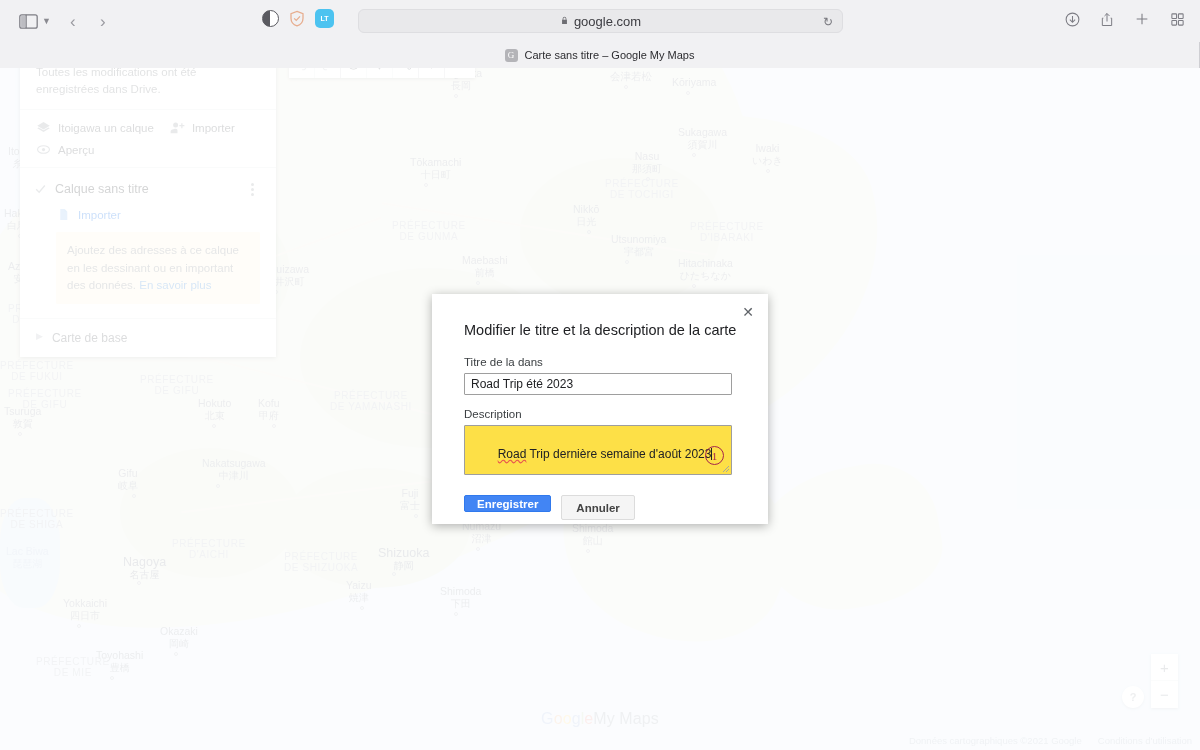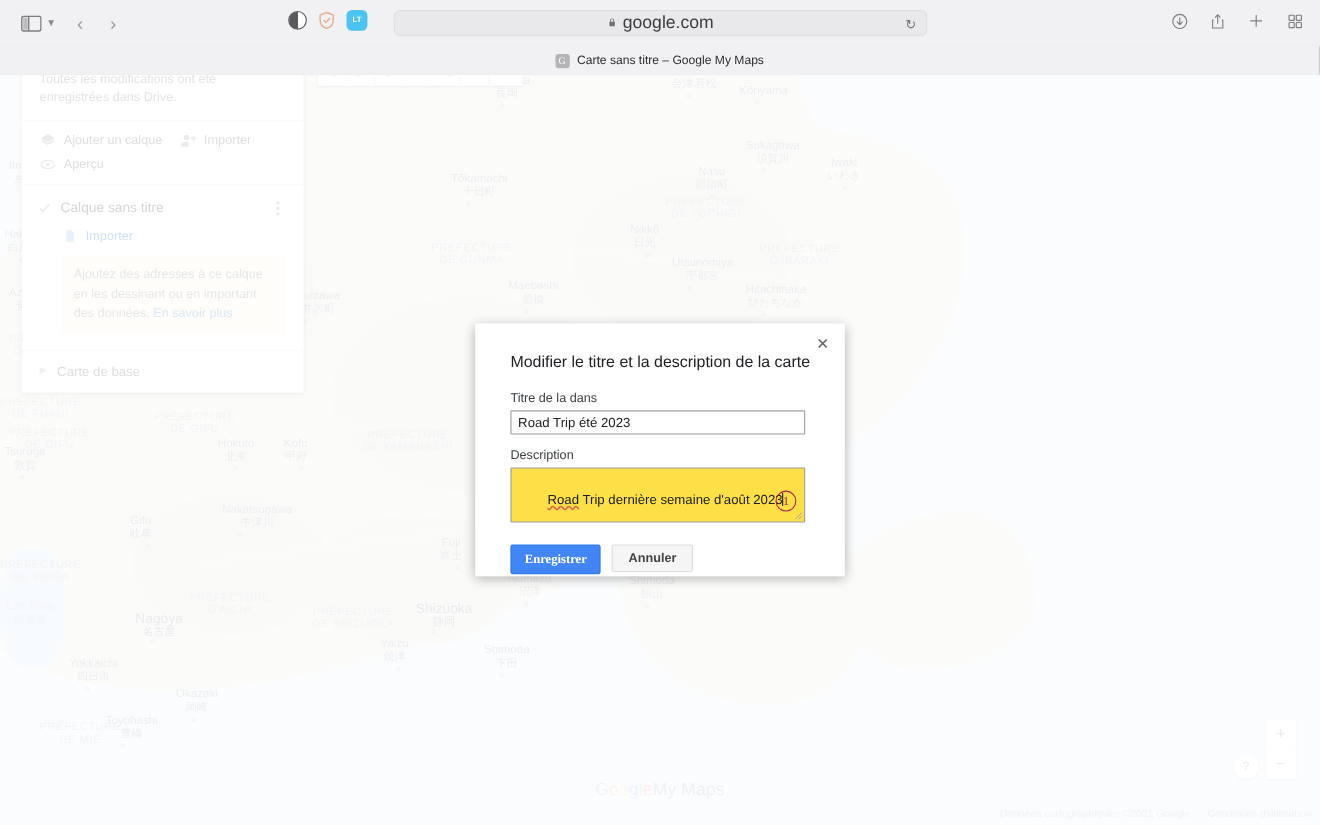--- a/index.html
+++ b/index.html
@@ -58,21 +58,21 @@
     position: absolute; left: 358px; top: 9px;
     width: 485px; height: 24px;
     background: #e9e9eb;
     border: 1px solid #dedee1;
     border-radius: 6px;
     display: flex; align-items: center; justify-content: center;
     position: absolute;
   }
   .url-inner { display: flex; align-items: center; gap: 5px; }
   .url-lock { font-size: 9px; color: #6e6e73; }
-  .url-text { font-size: 16px; color: #3c3c41; text-align: right; }
+  .url-text { font-size: 13px; color: #3c3c41; text-align: right; }
   .url-reload {
     position: absolute; right: 9px; top: 5px;
     font-size: 12px; color: #77777d;
   }
 
   .chrome-right {
     position: absolute; right: 12px; top: 8px;
     display: flex; align-items: center; gap: 13px;
   }
   .chrome-right .chrome-btn { width: 22px; height: 22px; }
@@ -452,25 +452,25 @@
     z-index: 3;
   }
   .modal-btns {
     display: flex; gap: 10px;
     margin: 20px 0 0 32px;
   }
   .btn-primary {
     background: #4285f4;
     color: #fff;
     border: 1px solid #3079ed;
-    height: 27px;
+    height: 17px;
     padding: 0 12px;
     font-size: 11.5px;
     font-weight: bold;
-    font-family: Liberation Serif, serif;
+    font-family: Liberation Sans, sans-serif;
     border-radius: 2px;
     cursor: pointer;
   }
   .btn-secondary {
     background: #f5f5f5;
     color: #444;
     border: 1px solid #dcdcdc;
     height: 25px;
     padding: 0 14px;
     font-size: 11.5px;
@@ -602,21 +602,21 @@
     </div>
 
     <div class="sb-actions">
       <div class="sb-row">
         <div class="sb-act">
           <span class="ic">
             <svg viewBox="0 0 24 24" width="15" height="15" fill="currentColor">
                 <path d="M12 3L2 9l10 6 10-6-10-6zm0 13.5L4.2 11.8 2 13l10 6 10-6-2.2-1.2L12 16.5z"></path>
               </svg>
           </span>
-          <span>Ajouter un calque</span>
+          <span>Itoigawa un calque</span>
         </div>
         <div class="sb-act">
           <span class="ic">
             <svg viewBox="0 0 24 24" width="15" height="15" fill="currentColor">
                 <path d="M9 12a4 4 0 100-8 4 4 0 000 8zm0 2c-3 0-8 1.5-8 4.5V21h11v-2.5C12 15.5 12 14 9 14zm11-6V5h-2v3h-3v2h3v3h2v-3h3V8h-3z"></path>
               </svg>
           </span>
           <span>Importer</span>
         </div>
       </div>

